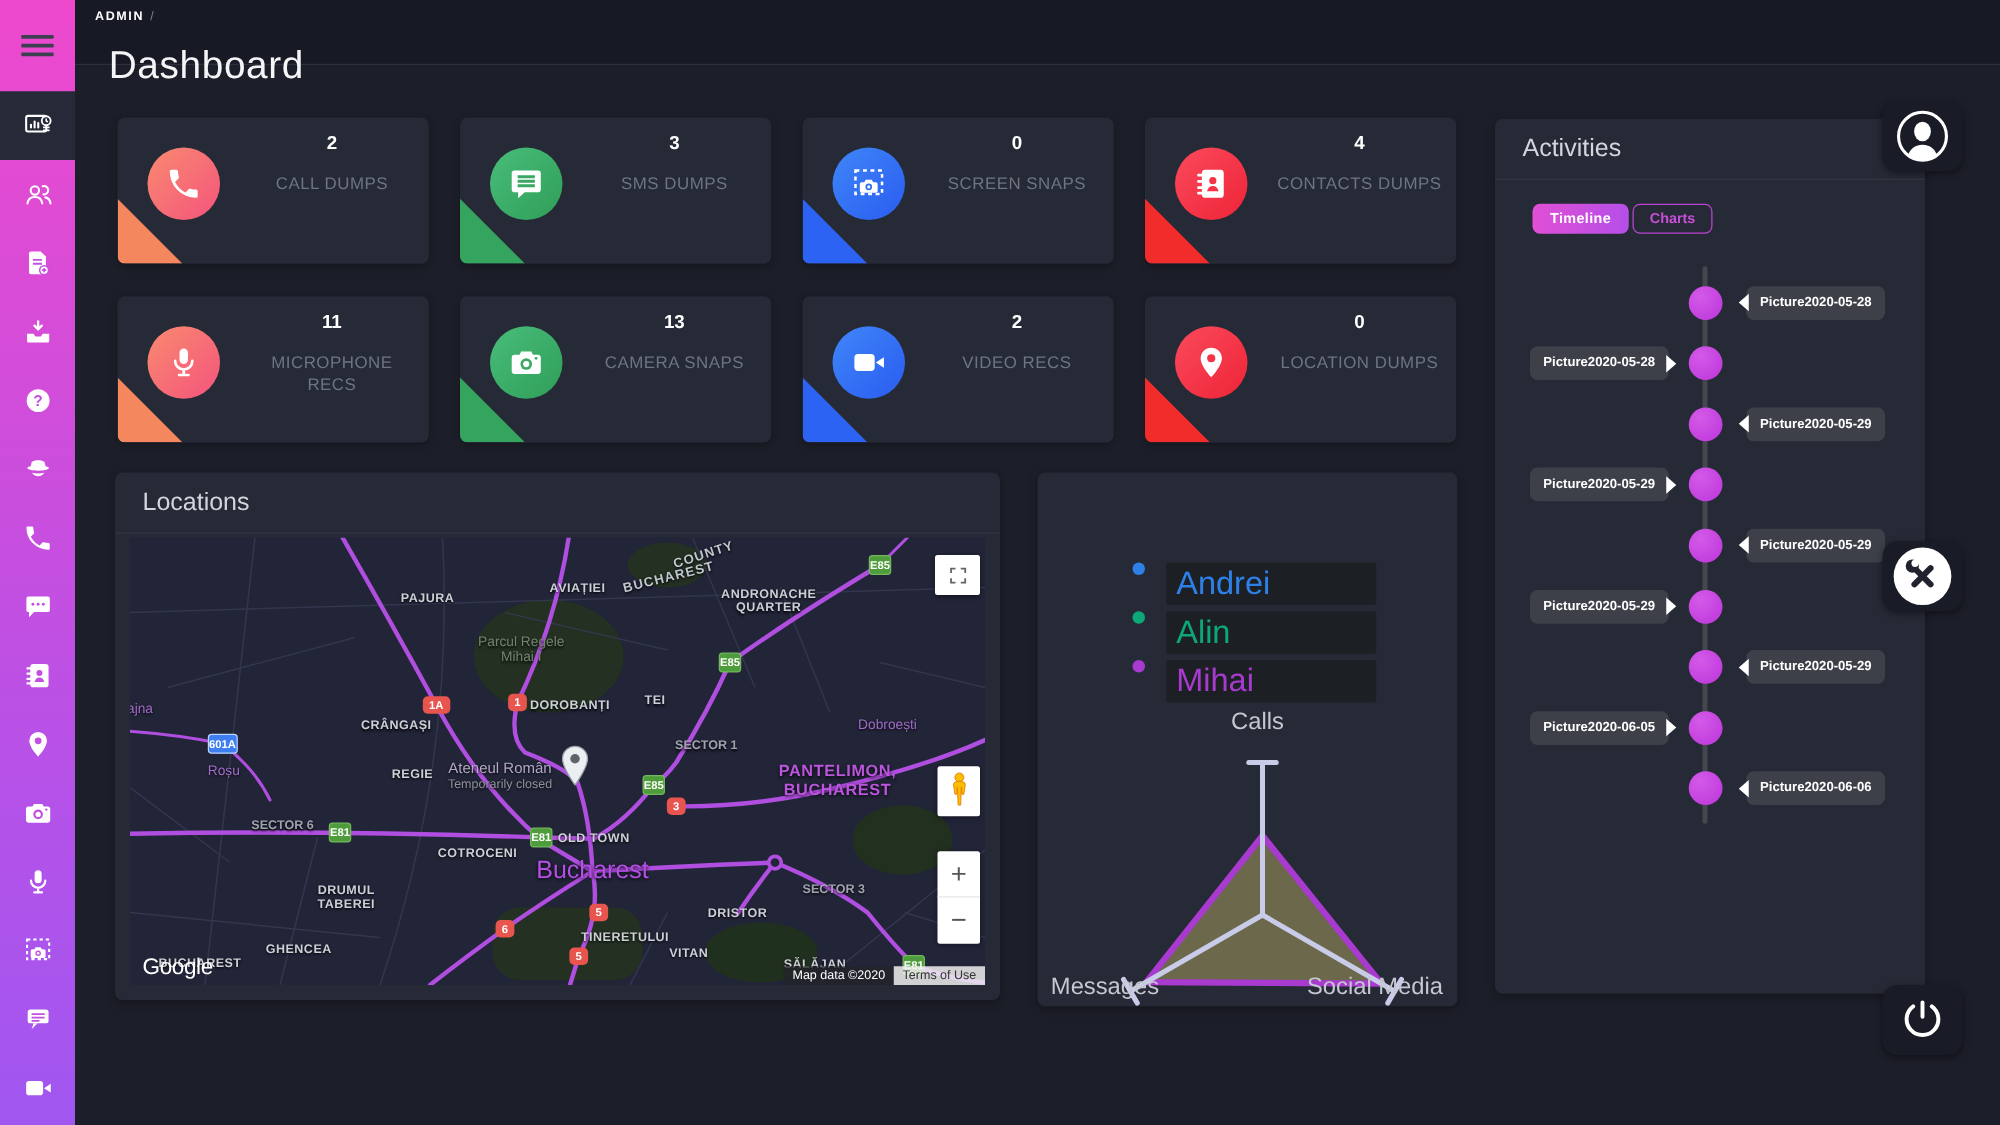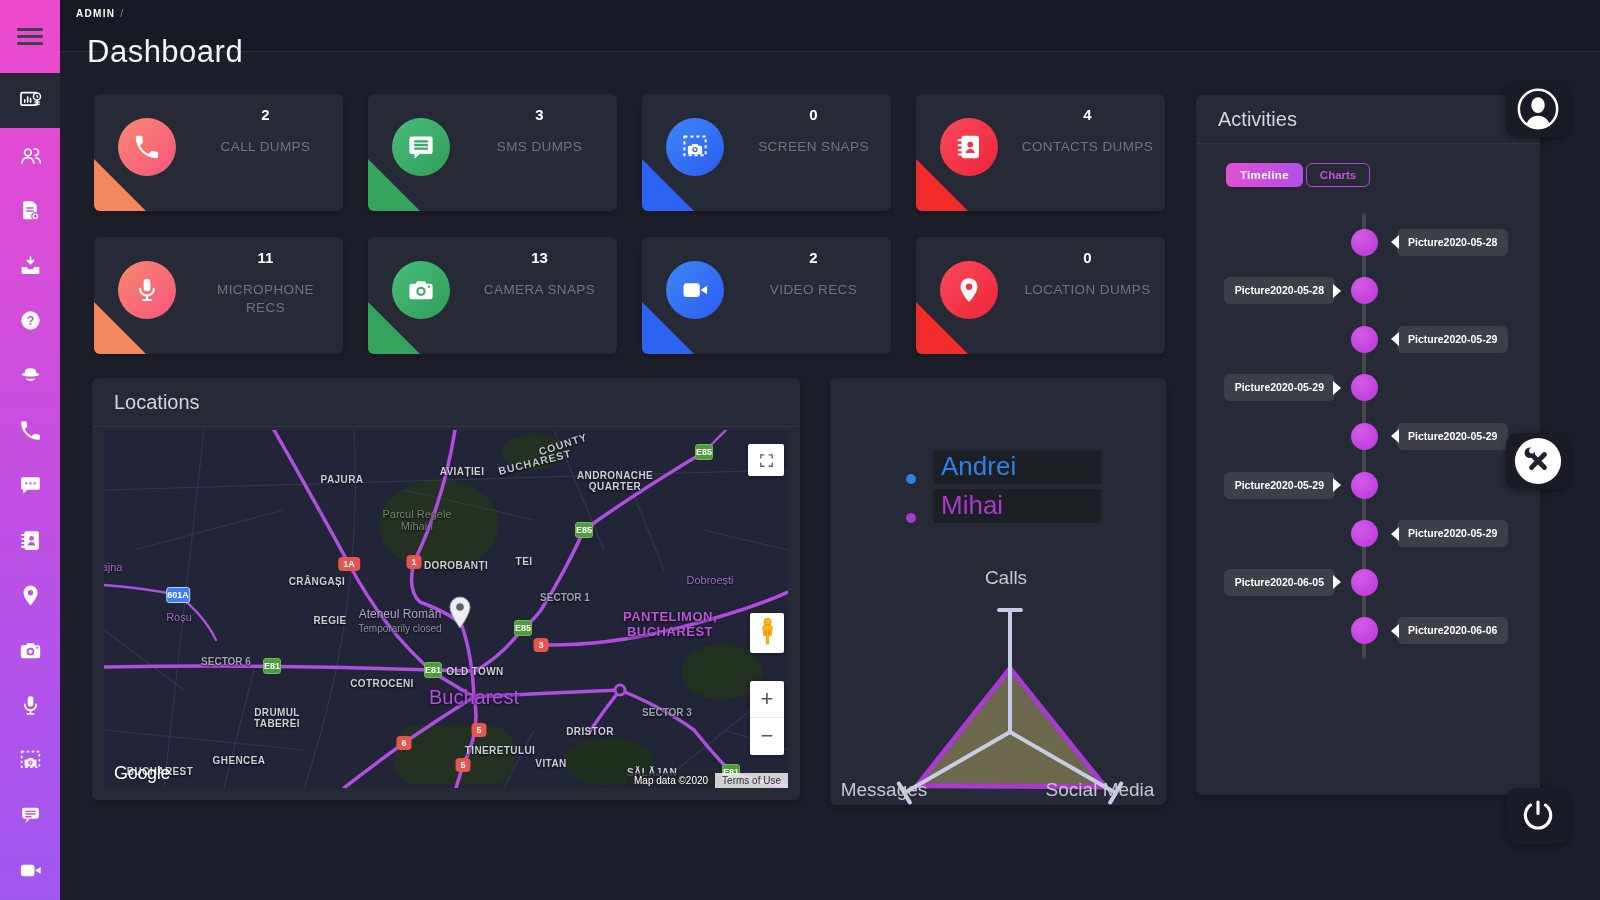--- a/index.html
+++ b/index.html
@@ -78,21 +78,21 @@
   .zbtn{height:37px;line-height:35px;font-size:22px;color:#565656;cursor:pointer}
   .zbtn:first-child{border-bottom:1px solid #e6e6e6}
   .google-logo{position:absolute;left:10px;bottom:4px;color:#fff;font-size:18px;font-weight:500;z-index:4;letter-spacing:-.3px}
   .attrib{position:absolute;right:0;bottom:0;z-index:4;display:flex;font-size:10px}
   .attrib .a1{background:rgba(34,36,40,.8);color:#fff;padding:2px 7px}
   .attrib .a2{background:rgba(240,240,240,.85);color:#333;padding:2px 7px}
   .map-pin{position:absolute;left:343px;top:166px;width:26px;z-index:3;pointer-events:none}
 
   
   .legend{position:absolute;left:76px;top:72px;z-index:2}
-  .legend-row{display:flex;align-items:flex-end;margin-bottom:5px;cursor:pointer}
+  .legend-row{display:flex;align-items:flex-start;margin-bottom:5px;cursor:pointer}
   .legend-dot{width:10px;height:10px;border-radius:50%;margin-right:17px;flex:none}
   .legend-name{font-size:26px;display:inline-block;width:168px;padding:1px 0 2px 8px;
     background:rgba(14,20,12,.42);border-radius:2px}
   .radar{position:absolute;left:0;top:0;width:336px;height:427px;pointer-events:none}
   .radar svg{position:absolute;left:0;top:0}
   .radar-label{position:absolute;transform:translate(-50%,-50%);font-size:19px;color:#c6c8d1;white-space:nowrap}
 
   
   .tabs{position:absolute;left:30px;top:68px;display:flex;z-index:2}
   .tab{font-family:inherit;cursor:pointer}
@@ -506,20 +506,24 @@
   </div>
 </section>
 
 <section class="panel panel-contacts">
   <div class="legend">
       <div class="legend-row">
         <span class="legend-dot" style="background:#2e80e8"></span>
         <span class="legend-name" style="color:#2e80e8">Andrei</span>
       </div>
       <div class="legend-row">
+        <span class="legend-dot" style="background:#0ca878"></span>
+        <span class="legend-name" style="color:#0ca878">Alin</span>
+      </div>
+      <div class="legend-row">
         <span class="legend-dot" style="background:#a93ad0"></span>
         <span class="legend-name" style="color:#a93ad0">Mihai</span>
       </div>
     </div>
   <div class="radar">
       <svg width="336" height="427" viewBox="0 0 336 427">
         <polygon points="180.0,290.6 87.0,407.7 275.1,408.9" fill="rgba(150,142,88,0.62)" stroke="#a93ad0" stroke-width="5" stroke-linejoin="round"></polygon>
         <line x1="180" y1="354" x2="180.0" y2="232.0" stroke="#c9cce8" stroke-width="4" stroke-linecap="round"></line>
         <line x1="169.0" y1="232.0" x2="191.0" y2="232.0" stroke="#c9cce8" stroke-width="4" stroke-linecap="round"></line>
         <line x1="180" y1="354" x2="74.3" y2="415.0" stroke="#c9cce8" stroke-width="4" stroke-linecap="round"></line>

